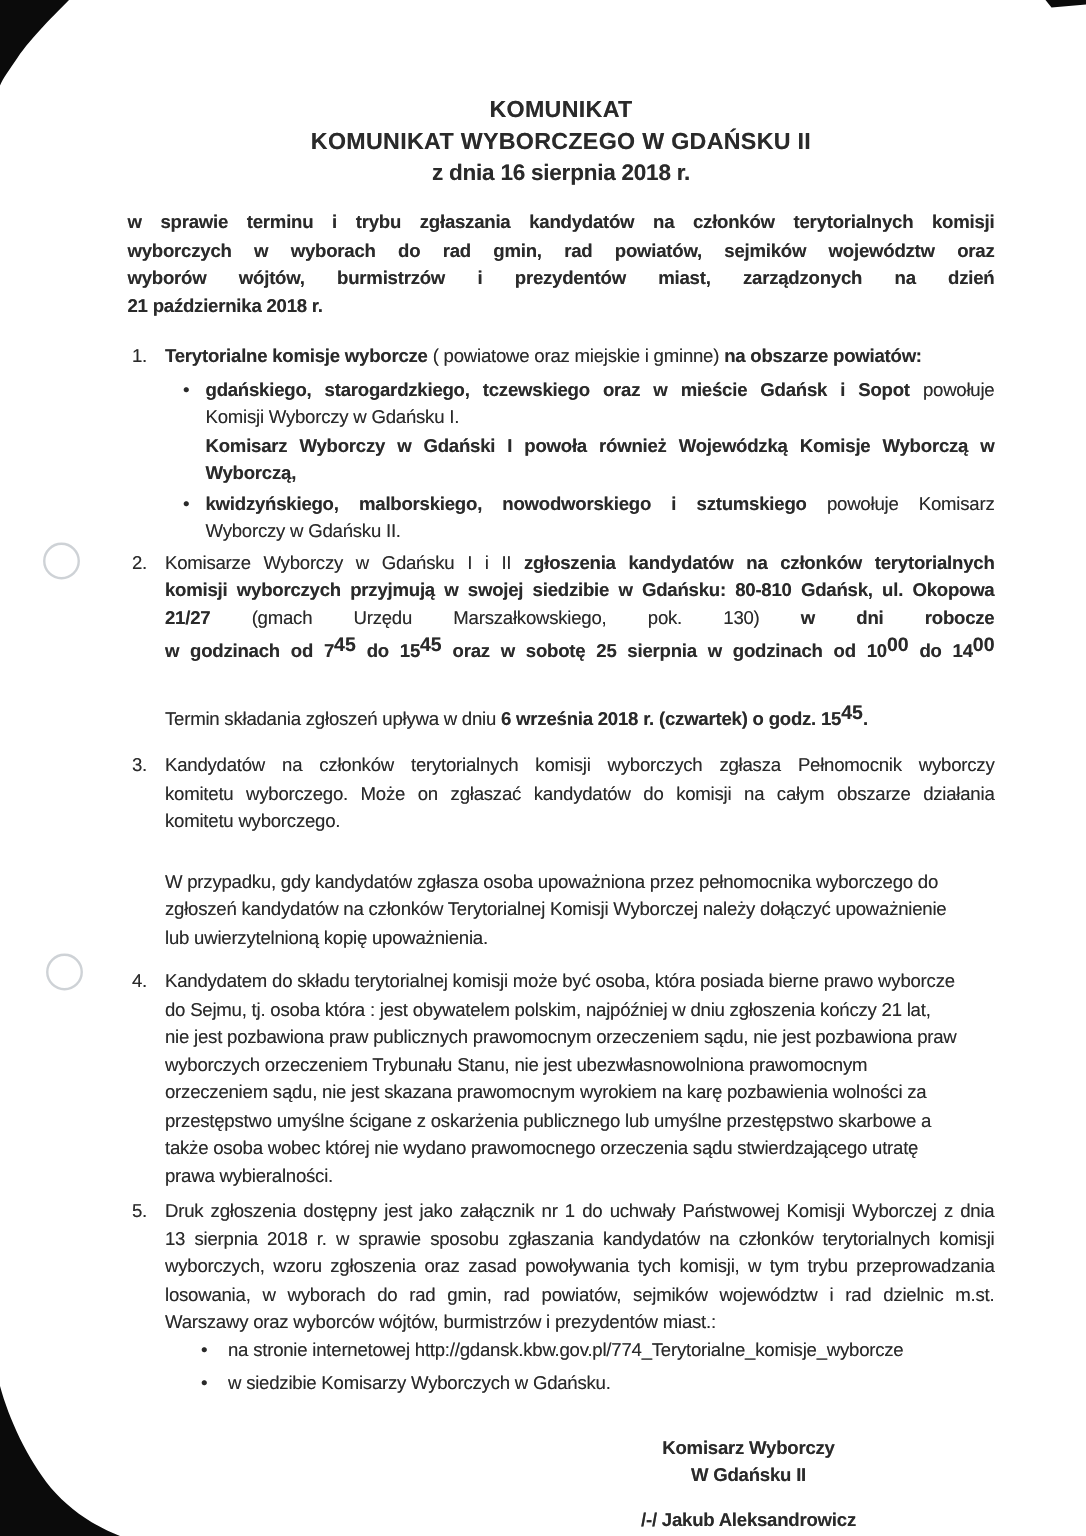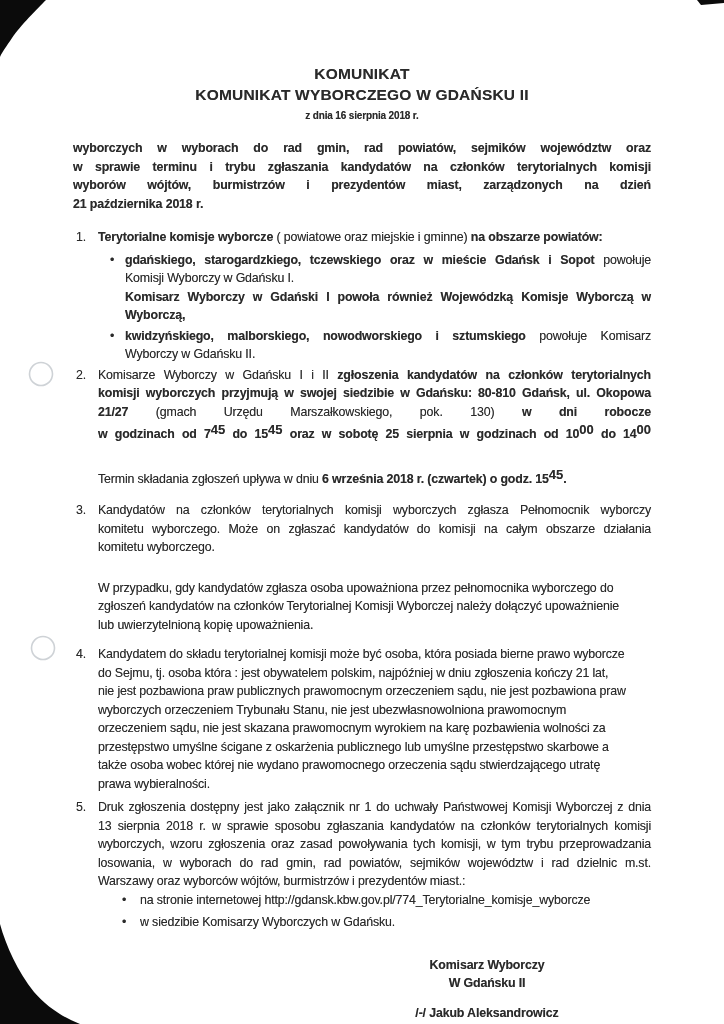--- a/index.html
+++ b/index.html
@@ -2,27 +2,27 @@
 <html><head>
 <meta charset="utf-8">
 <style>
   html,body{margin:0;padding:0;background:#ffffff;}
   .page{
     position:relative;width:724px;height:1024px;background:#ffffff;overflow:hidden;
     font-family:"Liberation Sans","DejaVu Sans",sans-serif;color:#2a2a2a;
   }
   .artifacts{position:absolute;left:0;top:0;pointer-events:none;}
   .doc{
-    position:absolute;left:73px;top:63px;width:578px;
+    position:absolute;left:85px;top:63px;width:578px;
     font-size:12.4px;letter-spacing:-0.15px;line-height:18.5px;
     text-shadow:0 0 .4px rgba(45,45,45,.5);
   }
   .title-block{text-align:center;margin-bottom:13px;}
   .t1{font-size:15.5px;font-weight:700;line-height:21px;letter-spacing:.2px;}
-  .t2{font-size:10px;font-weight:700;line-height:21px;}
+  .t2{font-size:15px;font-weight:700;line-height:21px;}
   .line{white-space:nowrap;}
   .line.j{white-space:normal;text-align:justify;text-align-last:justify;}
   .b{font-weight:700;text-align:right;}
   .sup{font-size:13px;vertical-align:4px;letter-spacing:0;}
   .mtp{margin-top:22px;}
   .item{display:flex;}
   .num{flex:none;width:25px;padding-left:3px;box-sizing:border-box;}
   .item-body{flex:1;min-width:0;}
   .ul-block{margin-top:4px;}
   .ul-block.ind2{margin-top:0;}
@@ -60,22 +60,22 @@
   <div class="doc">
 
     <div class="title-block">
       <div class="t1">KOMUNIKAT</div>
       <div class="t1">KOMUNIKAT WYBORCZEGO W GDAŃSKU II</div>
       <div class="t2">z dnia 16 sierpnia 2018 r.</div>
     </div>
 
     <div class="doc-body" id="doc-body">
         <div class="para">
+          <div class="line j"><span class="b">w sprawie terminu i trybu zgłaszania kandydatów na członków terytorialnych komisji</span></div>
           <div class="line j"><span class="b">wyborczych w wyborach do rad gmin, rad powiatów, sejmików województw oraz</span></div>
-          <div class="line j"><span class="b">w sprawie terminu i trybu zgłaszania kandydatów na członków terytorialnych komisji</span></div>
           <div class="line j"><span class="b">wyborów wójtów, burmistrzów i prezydentów miast, zarządzonych na dzień</span></div>
           <div class="line"><span class="b">21 października 2018 r.</span></div>
         </div>
         <div class="item">
           <div class="num">1.</div>
           <div class="item-body">
             <div class="para">
               <div class="line"><span class="b">Terytorialne komisje wyborcze </span><span>( powiatowe oraz miejskie i gminne) </span><span class="b">na obszarze powiatów:</span></div>
             </div>
             <div class="ul-block ind1">

